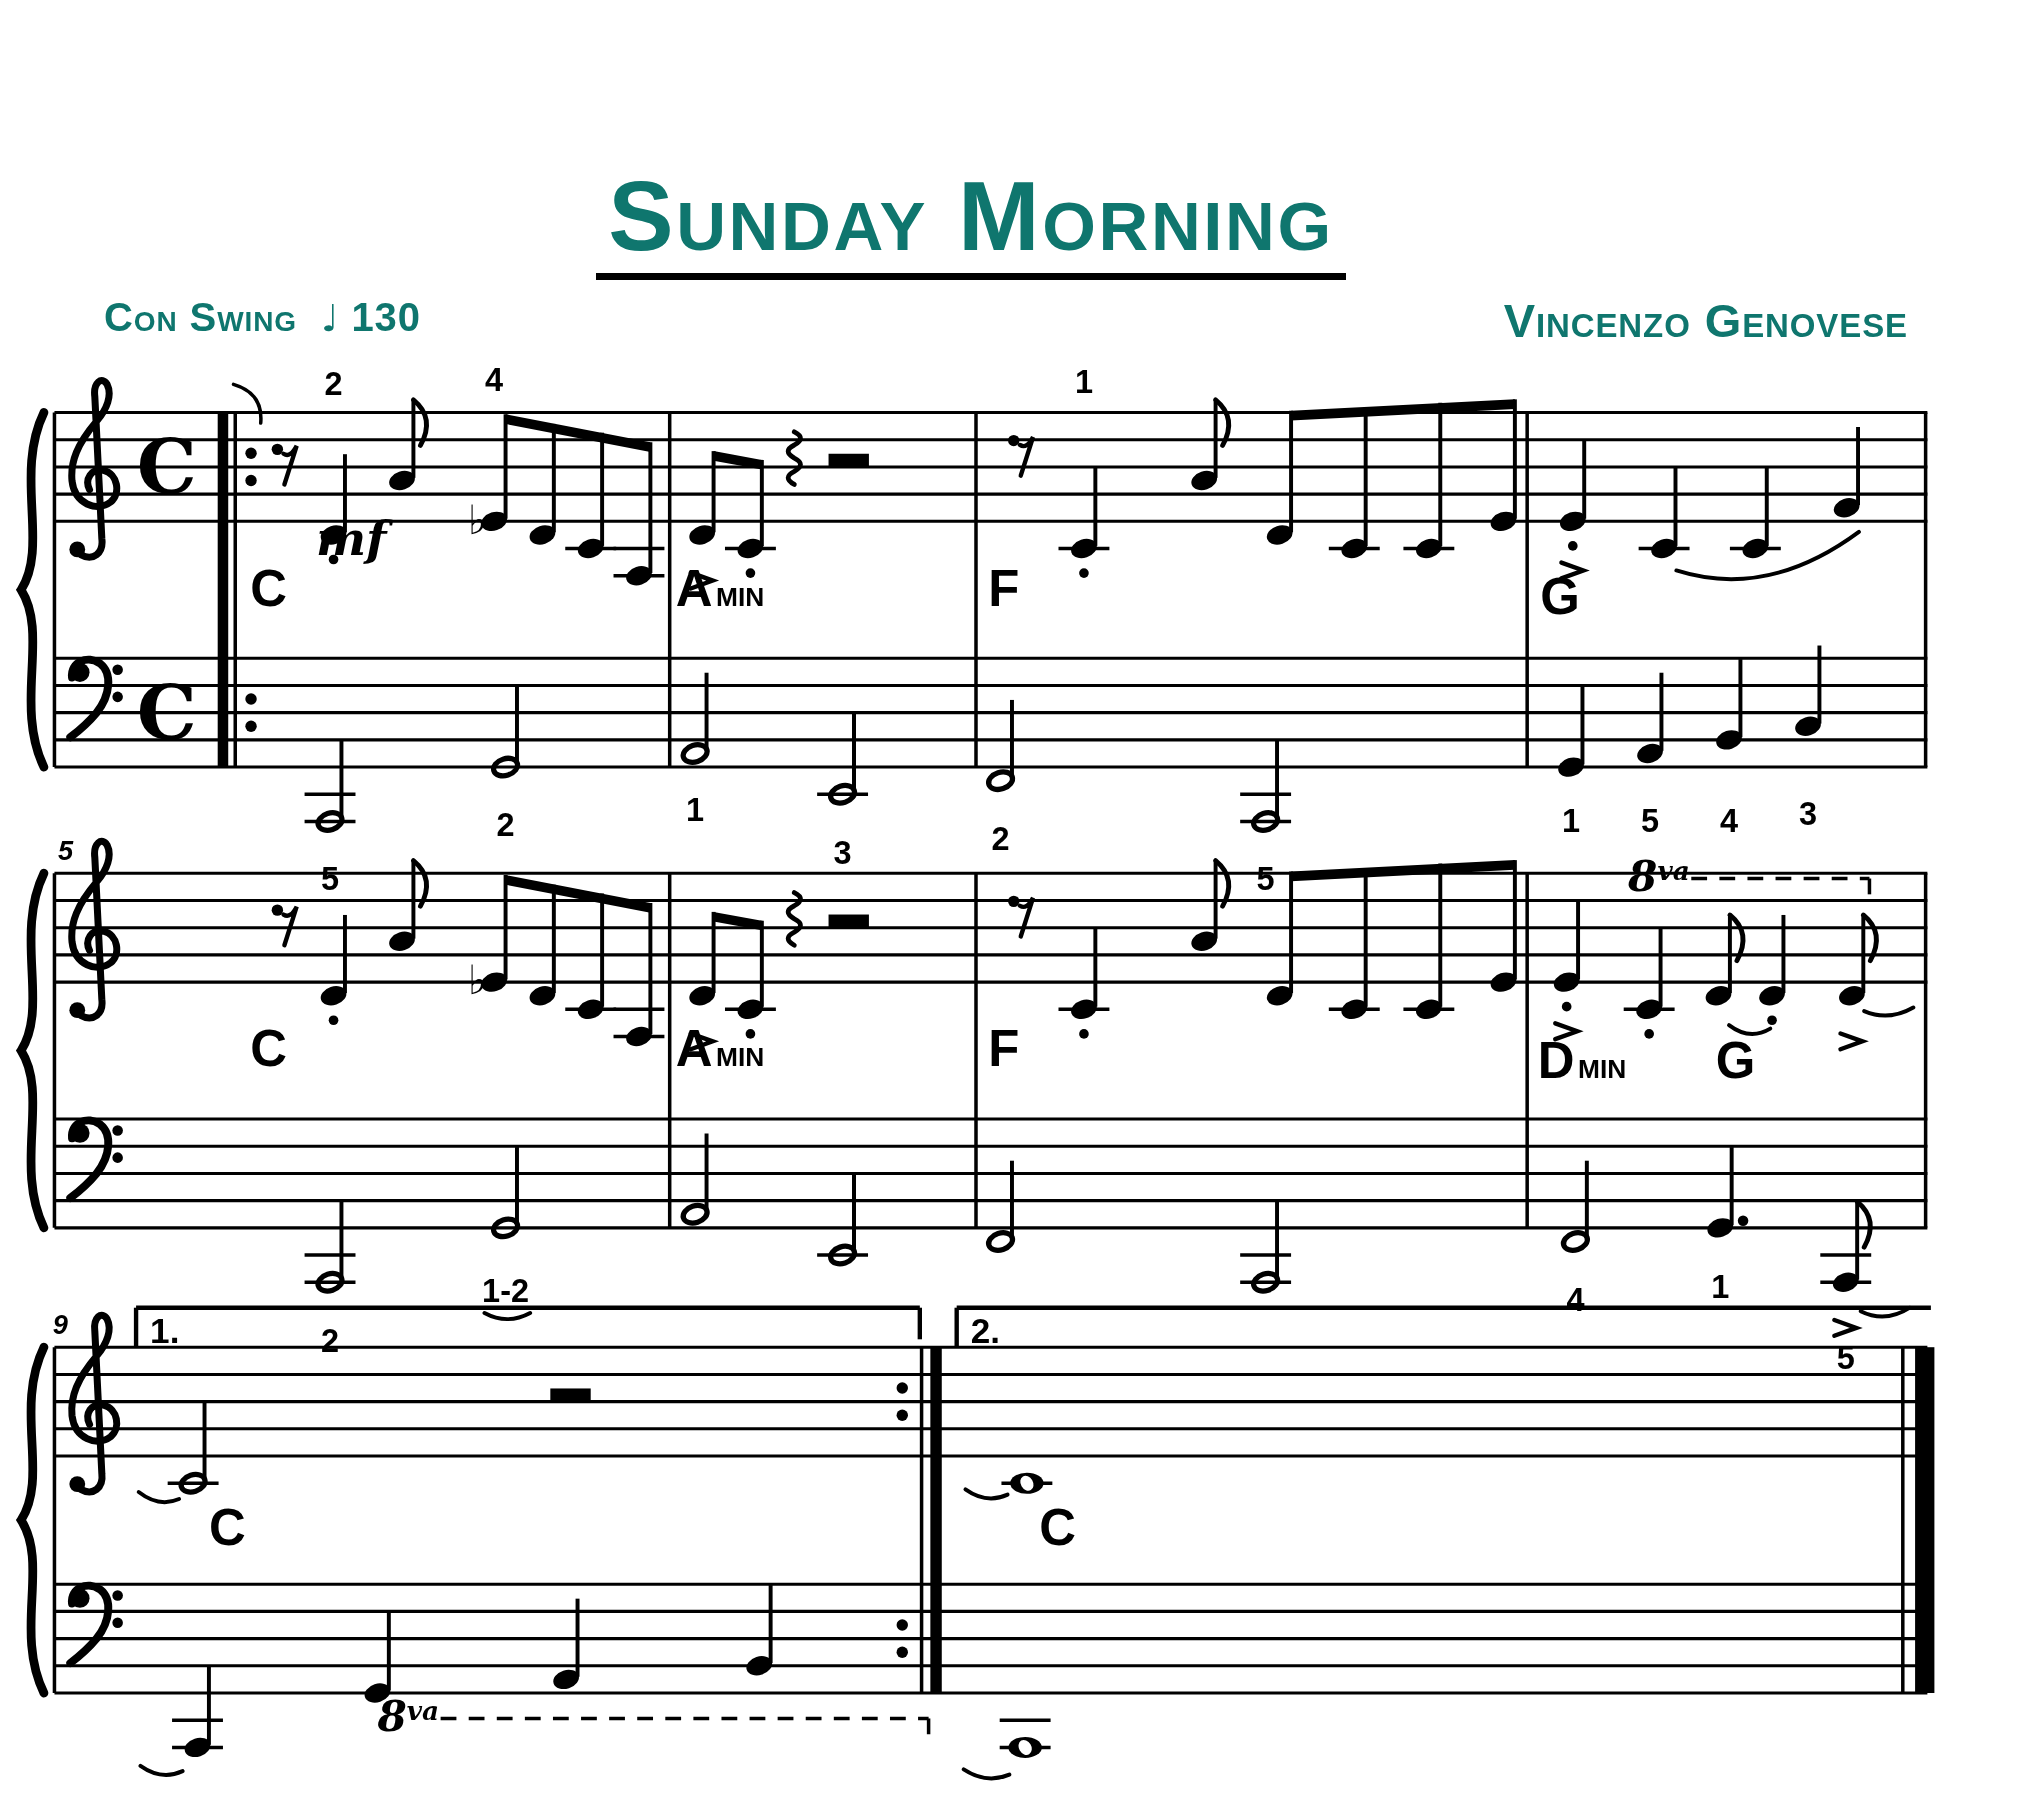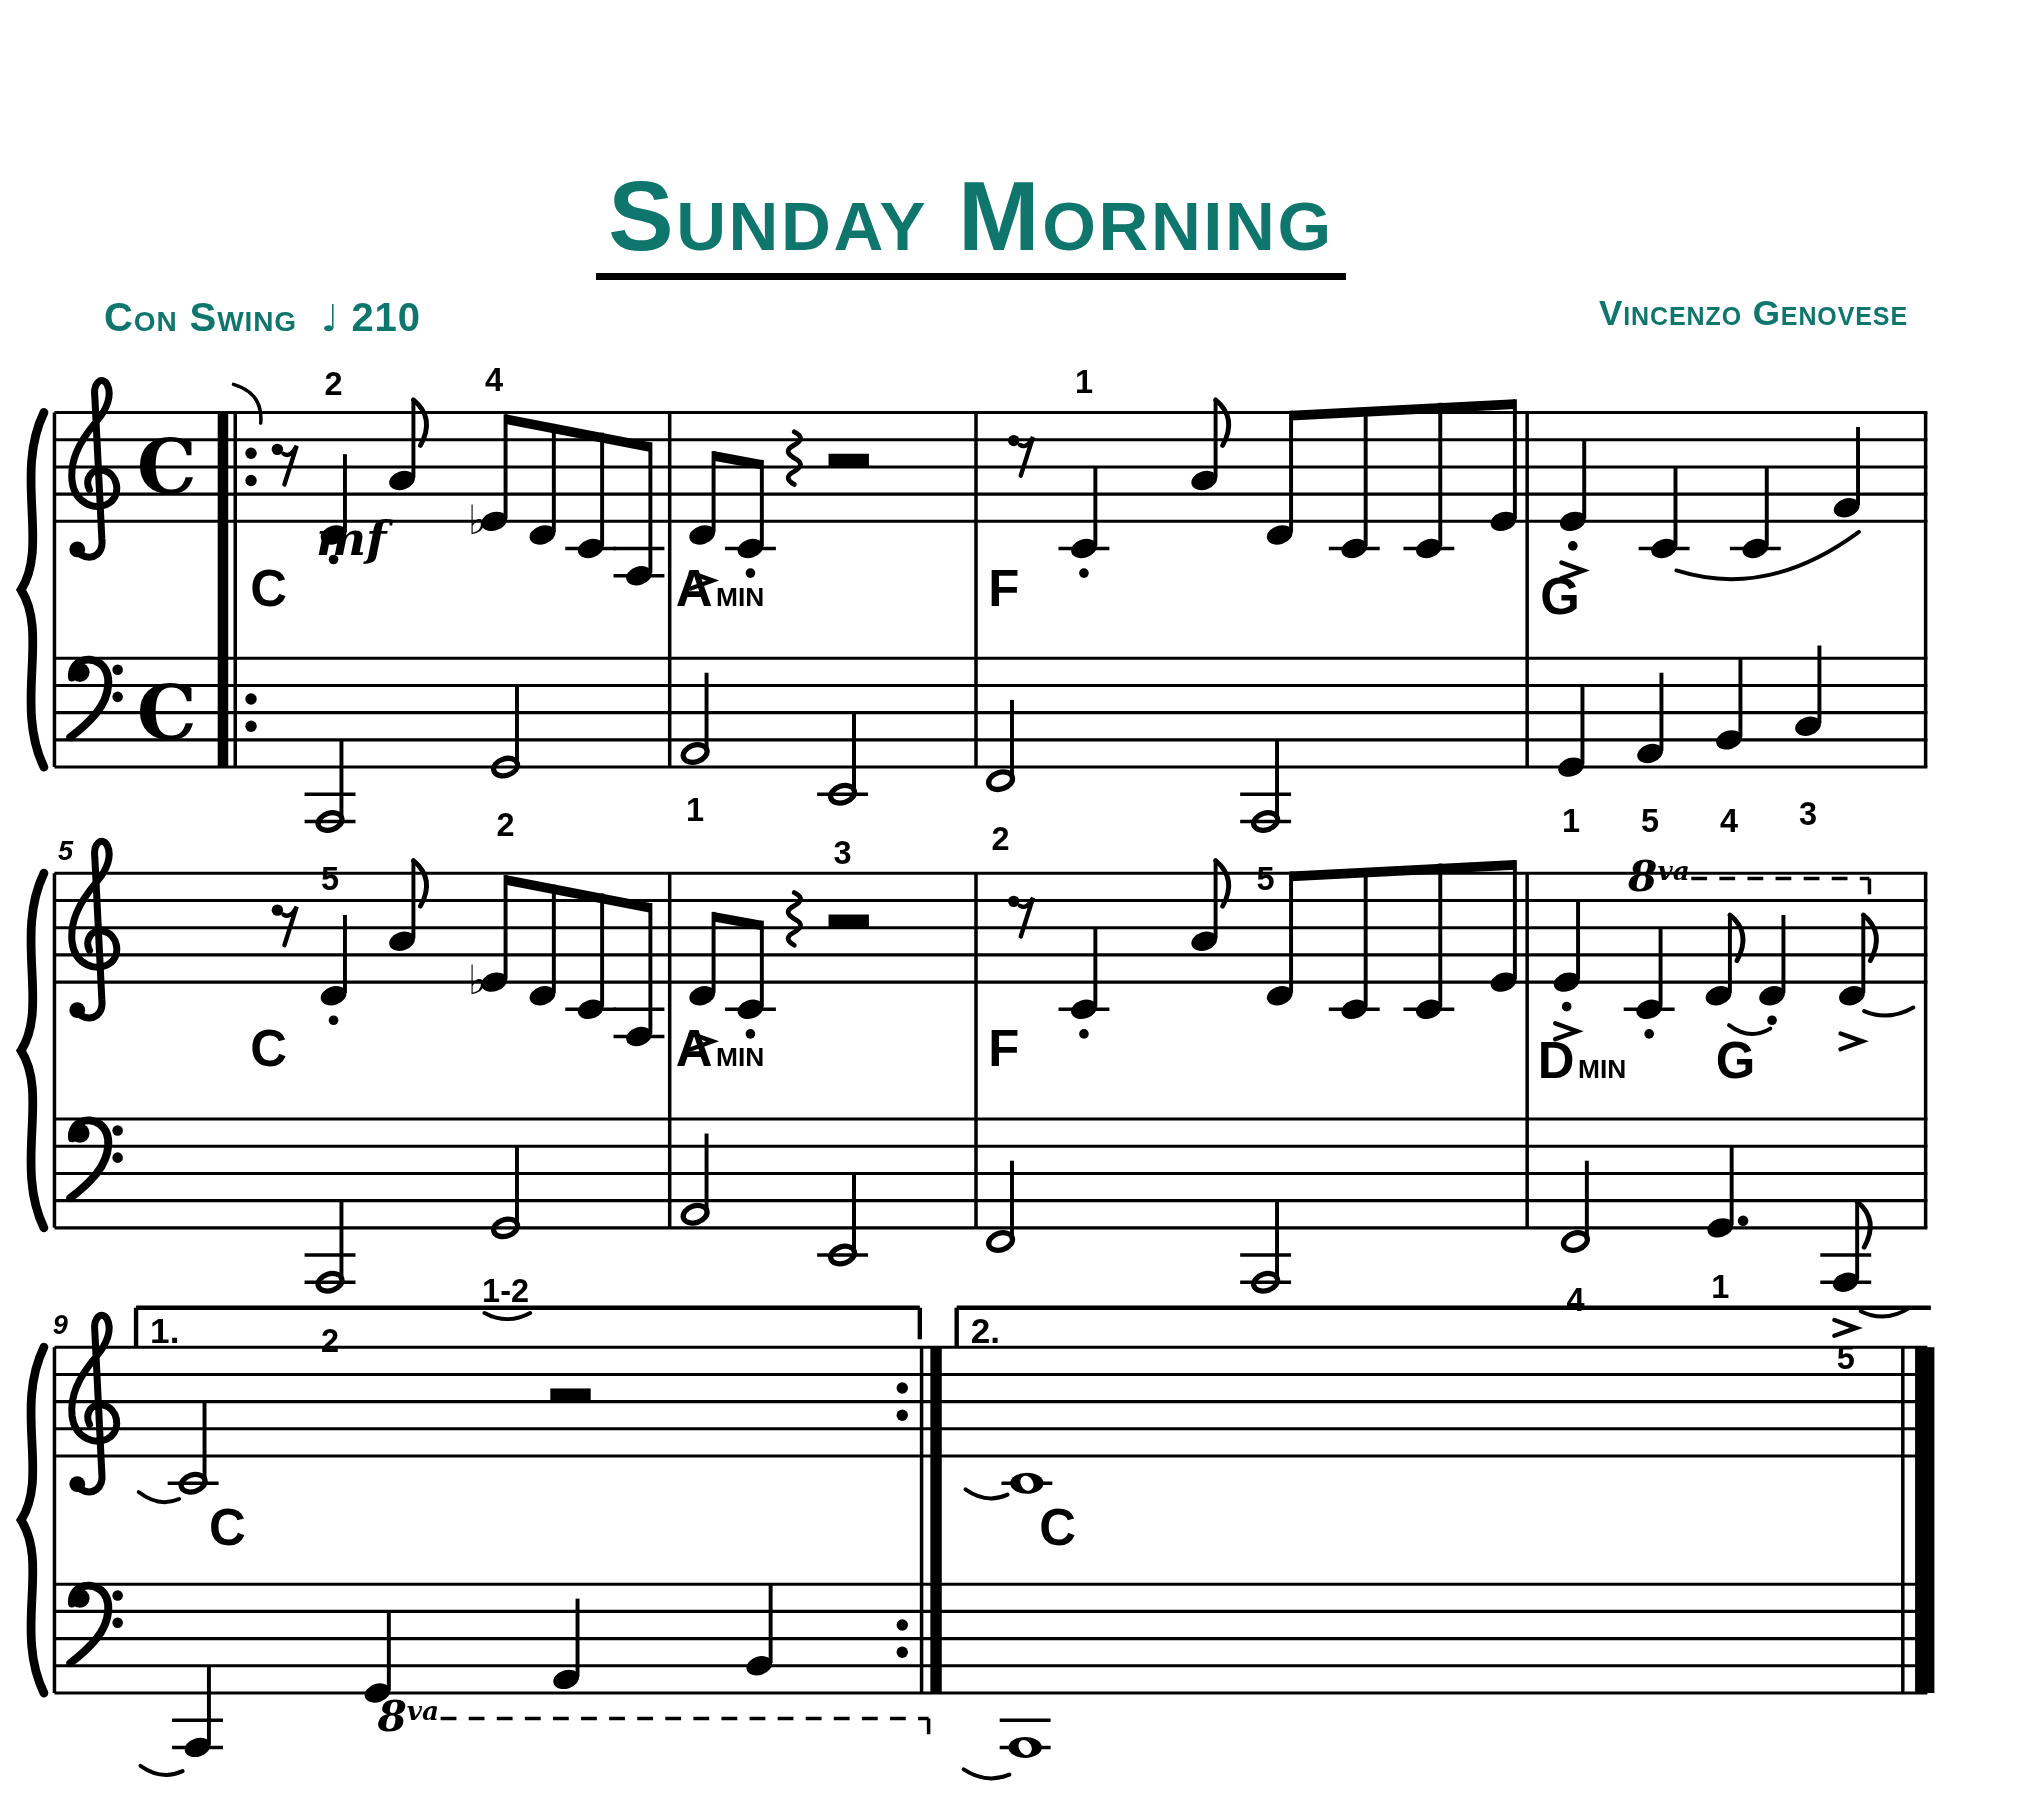--- a/index.html
+++ b/index.html
@@ -4,35 +4,35 @@
 <style>
   html,body{margin:0;padding:0;background:#fff;}
   .page{position:relative;width:2038px;height:1815px;background:#ffffff;overflow:hidden;
         font-family:"Liberation Sans",sans-serif;color:#0f766e;}
   .title-wrap{position:absolute;top:160px;left:0;width:1942px;text-align:center;}
   .title{font-size:98px;font-weight:bold;font-variant:small-caps;letter-spacing:2.6px;
          border-bottom:7px solid #000;padding:0 12.3px 1.8px 12.3px;}
   .tempo{position:absolute;left:104px;top:295px;font-size:40px;font-weight:bold;
          font-variant:small-caps;letter-spacing:0.9px;}
   .notechar{font-family:"DejaVu Sans",sans-serif;font-variant:normal;font-size:37px;}
-  .composer{position:absolute;right:130px;top:293px;font-size:35px;font-weight:bold;
+  .composer{position:absolute;right:130px;top:293px;font-size:47px;font-weight:bold;
             font-variant:small-caps;letter-spacing:0.9px;}
   #score-svg{position:absolute;left:0;top:0;}
 </style>
 </head>
 <body>
 
 <div class="page">
   <div class="title-wrap">
     <span class="title">Sunday Morning</span>
   </div>
   <div class="tempo">
     <span>Con Swing</span>&nbsp;
     <span class="notechar">♩</span>
-    <span>210</span>
+    <span>130</span>
   </div>
   <div class="composer">Vincenzo Genovese</div>
   <svg id="score-svg" width="2038" height="1815" viewBox="0 0 2322 2068">
       <line x1="62" y1="470" x2="2196" y2="470" stroke="#000" stroke-width="3.5"></line>
       <line x1="62" y1="501" x2="2196" y2="501" stroke="#000" stroke-width="3.5"></line>
       <line x1="62" y1="532" x2="2196" y2="532" stroke="#000" stroke-width="3.5"></line>
       <line x1="62" y1="563" x2="2196" y2="563" stroke="#000" stroke-width="3.5"></line>
       <line x1="62" y1="594" x2="2196" y2="594" stroke="#000" stroke-width="3.5"></line>
       <line x1="62" y1="750" x2="2196" y2="750" stroke="#000" stroke-width="3.5"></line>
       <line x1="62" y1="781" x2="2196" y2="781" stroke="#000" stroke-width="3.5"></line>

